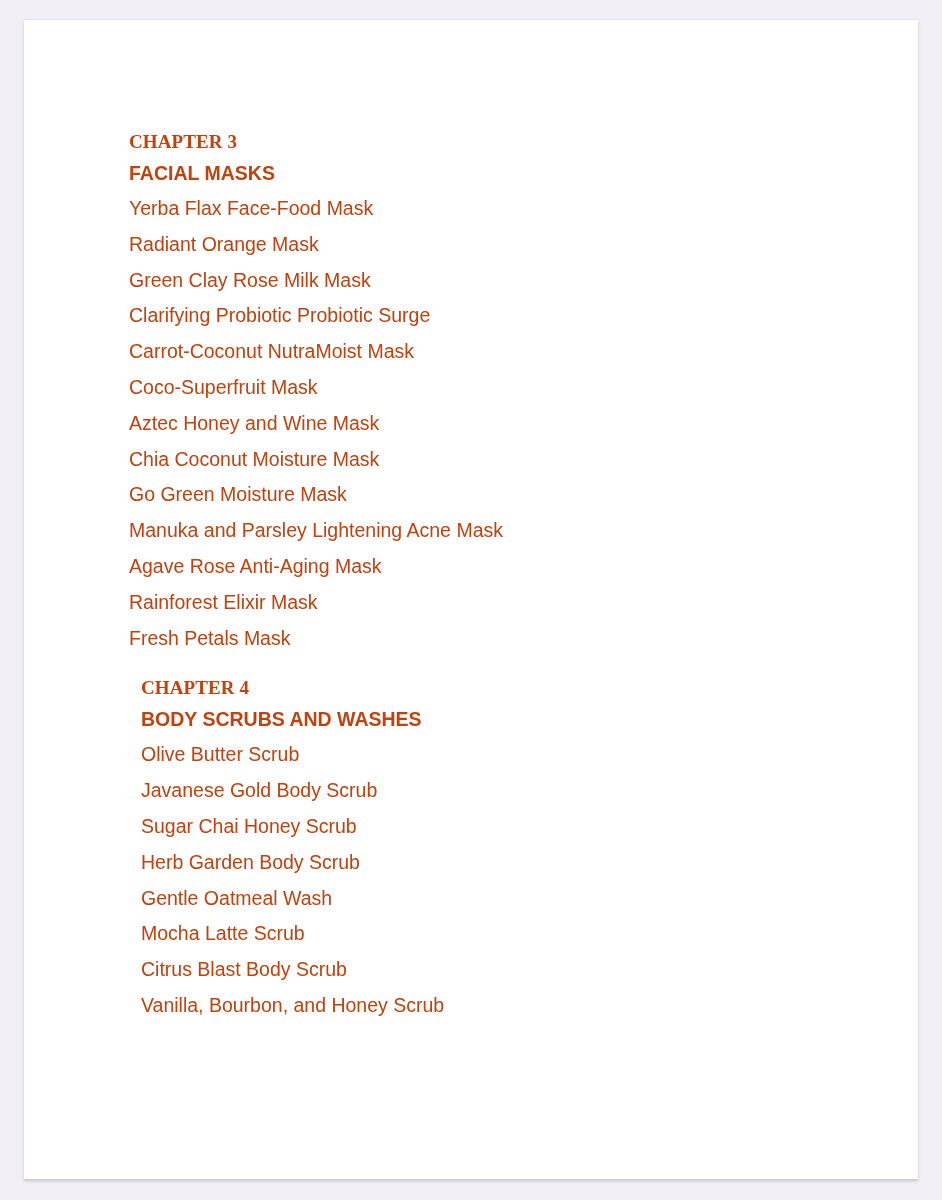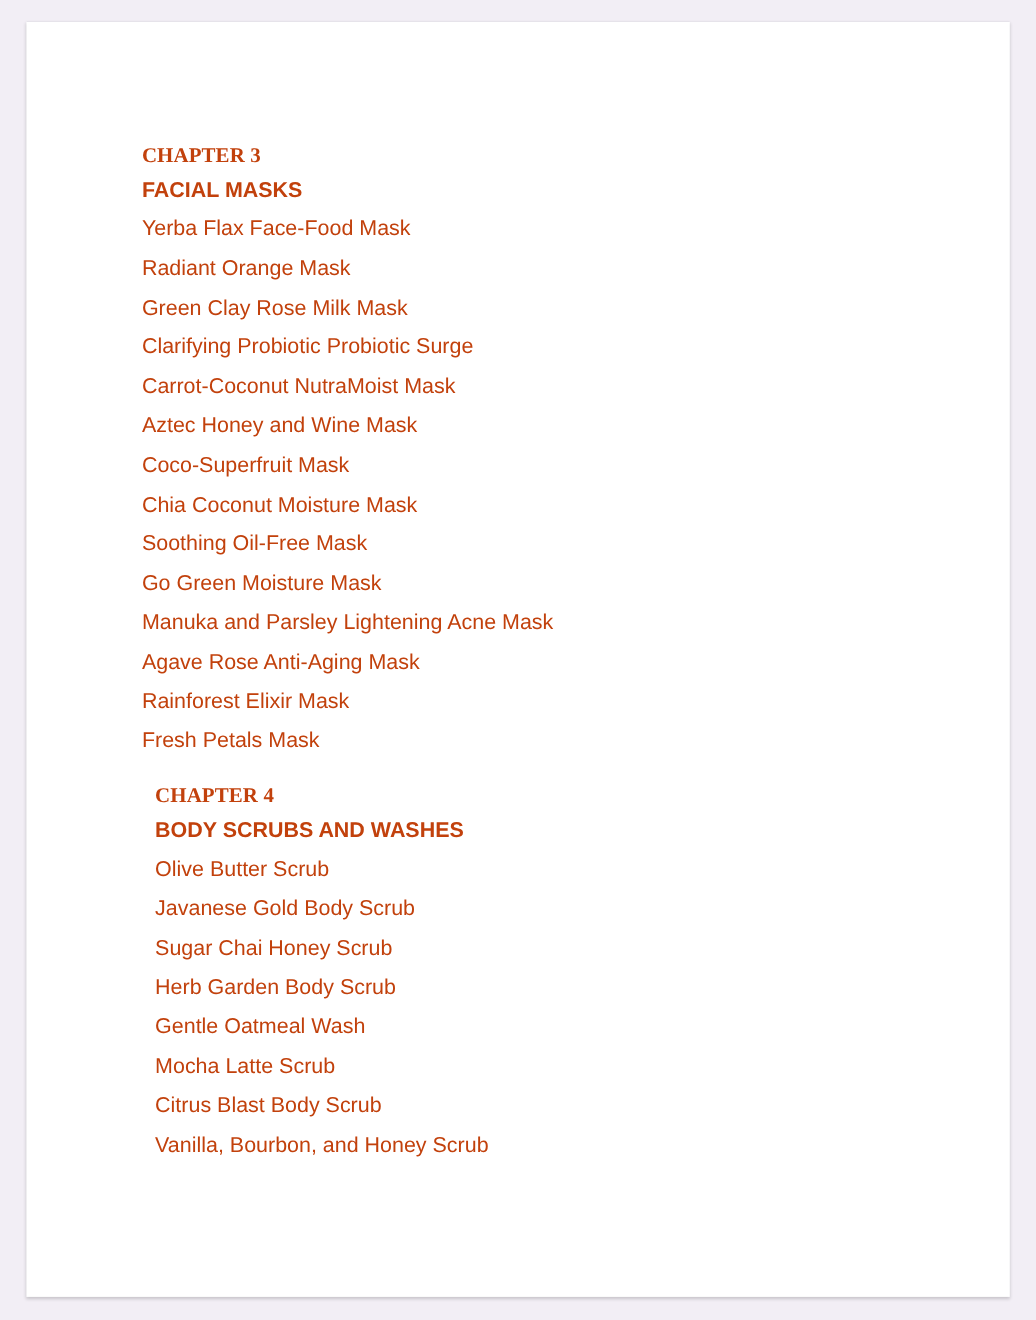--- a/index.html
+++ b/index.html
@@ -69,24 +69,23 @@
 
     <div class="section">
       <div class="chapter-label">CHAPTER 3</div>
       <div class="section-title">FACIAL MASKS</div>
       <ul class="items">
         <li class="item">Yerba Flax Face-Food Mask</li>
         <li class="item">Radiant Orange Mask</li>
         <li class="item">Green Clay Rose Milk Mask</li>
         <li class="item">Clarifying Probiotic Probiotic Surge</li>
         <li class="item">Carrot-Coconut NutraMoist Mask</li>
+        <li class="item">Coco-Superfruit Mask</li>
         <li class="item">Aztec Honey and Wine Mask</li>
-        <li class="item">Coco-Superfruit Mask</li>
         <li class="item">Chia Coconut Moisture Mask</li>
-        <li class="item">Soothing Oil-Free Mask</li>
         <li class="item">Go Green Moisture Mask</li>
         <li class="item">Manuka and Parsley Lightening Acne Mask</li>
         <li class="item">Agave Rose Anti-Aging Mask</li>
         <li class="item">Rainforest Elixir Mask</li>
         <li class="item">Fresh Petals Mask</li>
       </ul>
     </div>
 
     <div class="section">
       <div class="chapter-label">CHAPTER 4</div>

